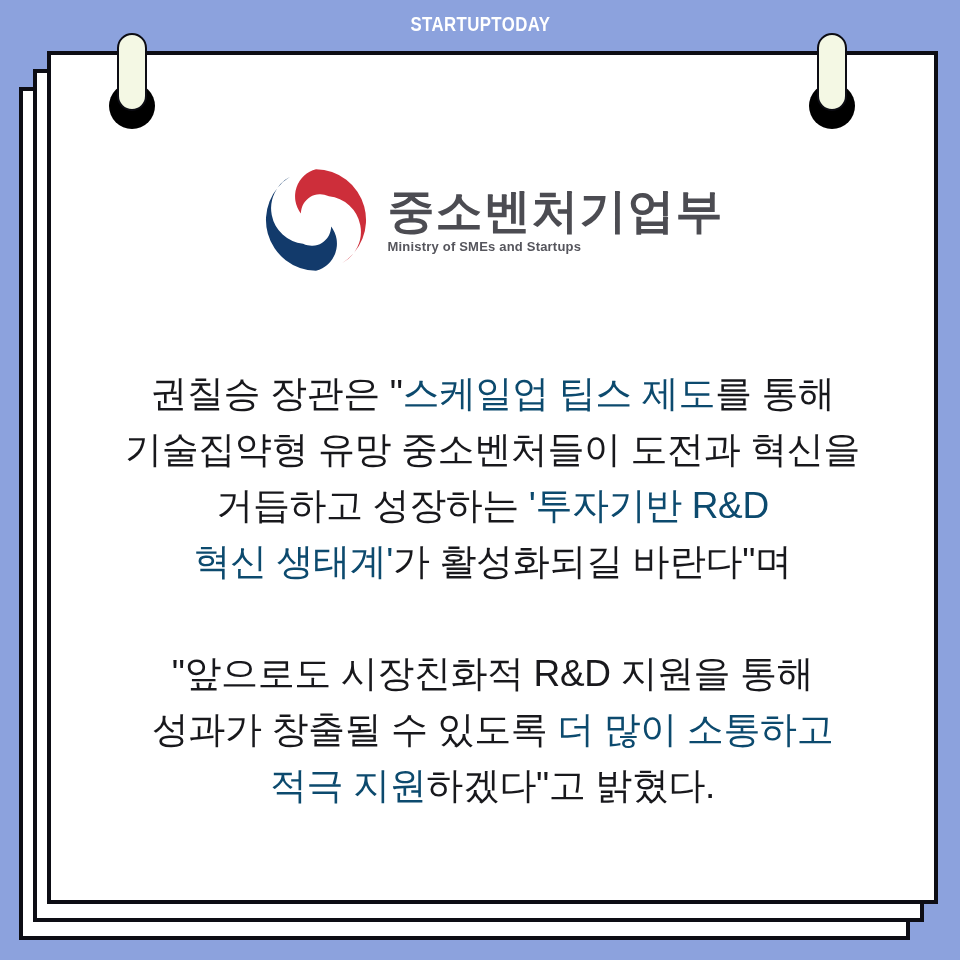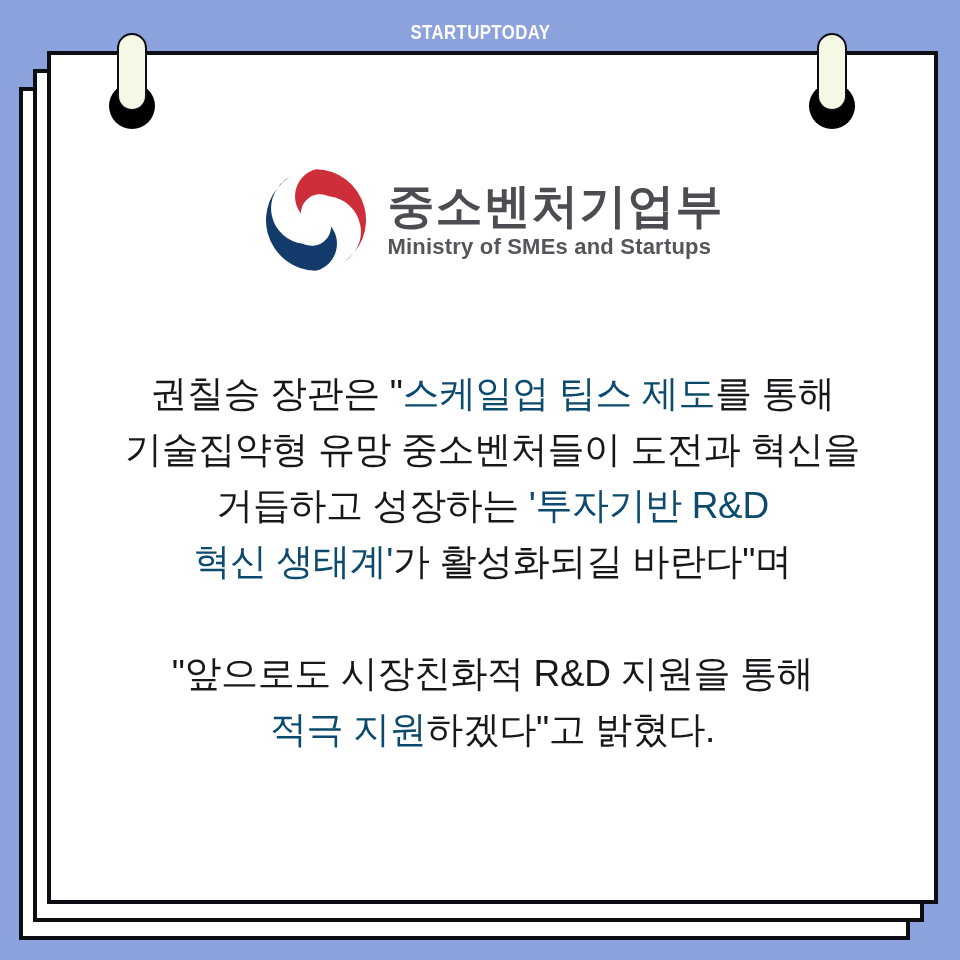--- a/index.html
+++ b/index.html
@@ -18,21 +18,21 @@
   #card-root {
     position: relative;
     width: 960px;
     height: 960px;
     background: #8ca2dd;
   }
 
   
   .brand-header {
     position: absolute;
-    top: 20px;
+    top: 12px;
     left: 0;
     width: 960px;
     text-align: center;
     z-index: 6;
     pointer-events: none;
   }
   .brand-header .brand-text {
     display: inline-block;
     color: #ffffff;
     font-family: "Liberation Sans Narrow", "Liberation Sans", sans-serif;
@@ -141,21 +141,21 @@
   .logo-kr {
     color: #4c4c52;
     font-size: 47px;
     font-weight: bold;
     line-height: 1.05;
     letter-spacing: 1px;
     white-space: nowrap;
   }
   .logo-en {
     color: #55555c;
-    font-size: 22px;
+    font-size: 13px;
     font-weight: bold;
     line-height: 1.1;
     margin-top: 4px;
     letter-spacing: 0.2px;
     white-space: nowrap;
   }
 
   
   .quote-area {
     position: absolute;
@@ -228,20 +228,21 @@
 
     <div class="quote-area">
       <div class="para">
           <div><span>권칠승 장관은 "</span><span class="hl">스케일업 팁스 제도</span><span>를 통해</span></div>
           <div><span>기술집약형 유망 중소벤처들이 도전과 혁신을</span></div>
           <div><span>거듭하고 성장하는 </span><span class="hl">'투자기반 R&amp;D</span></div>
           <div><span class="hl">혁신 생태계'</span><span>가 활성화되길 바란다"며</span></div>
         </div>
       <div class="para">
           <div><span>"앞으로도 시장친화적 R&amp;D 지원을 통해</span></div>
+          <div><span>성과가 창출될 수 있도록 </span><span class="hl">더 많이 소통하고</span></div>
           <div><span class="hl">적극 지원</span><span>하겠다"고 밝혔다.</span></div>
         </div>
     </div>
 
   </div>
 
   <div class="ring ring-left">
     <div class="ring-knob"></div>
     <div class="ring-bar"></div>
   </div>

